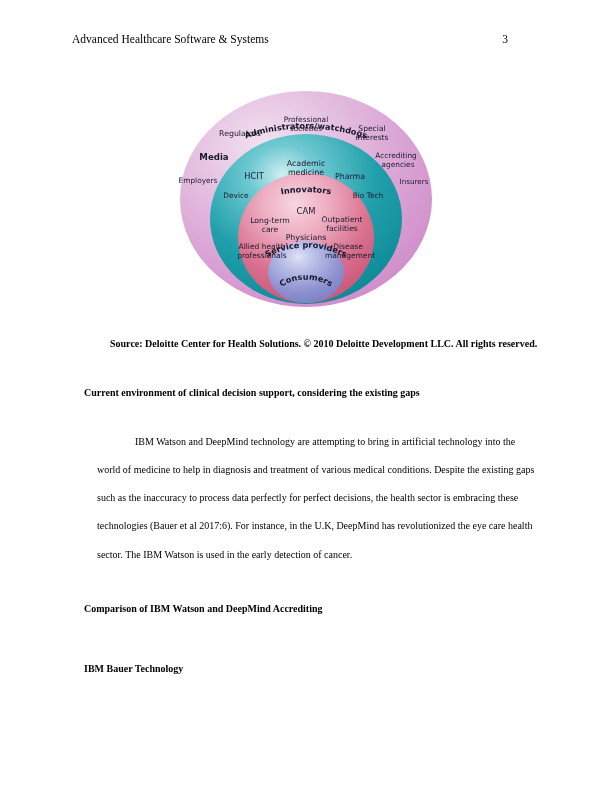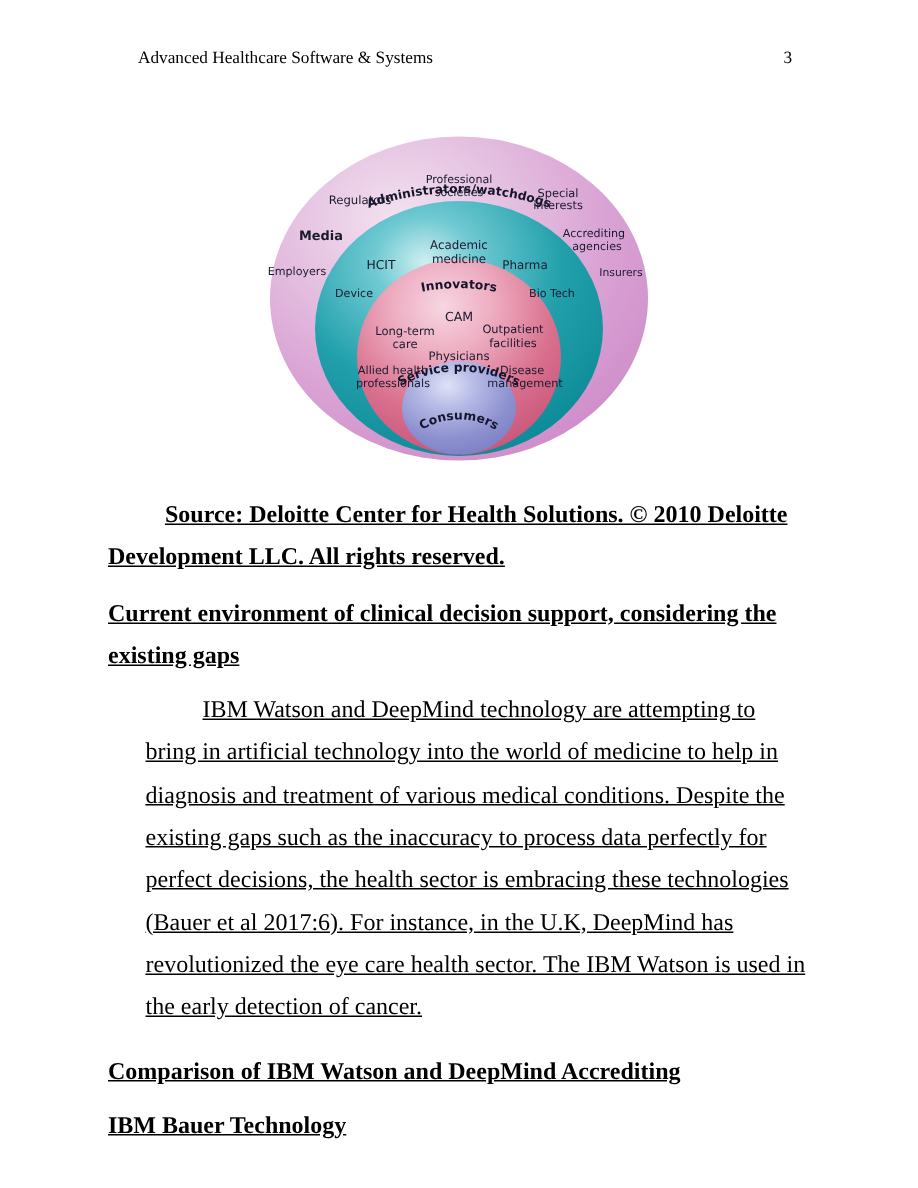--- a/index.html
+++ b/index.html
@@ -20,21 +20,20 @@
   .page-header {
     position: absolute;
     top: 33px;
     left: 72px;
     width: 468px;
     display: flex;
     justify-content: space-between;
     align-items: flex-start;
     font-size: 11.5px;
     line-height: 1.2;
-    margin-left: 20px;
   }
   .page-header .title { white-space: nowrap; }
   .page-header .pageno { padding-right: 32px; }
 
   
   .figure-block {
     position: absolute;
     top: 86px;
     left: 72px;
     width: 468px;
@@ -47,33 +46,32 @@
 
   
   .content {
     position: absolute;
     top: 330px;
     left: 72px;
     width: 468px;
   }
   p.para {
     margin: 0 0 0 0;
-    font-size: 16px;
+    font-size: 10px;
     line-height: 28.3px;
     text-align: left;
-    text-decoration: underline;
   }
   p.source {
     font-weight: bold;
     text-indent: 38px;
     margin-bottom: 0;
   }
   p.heading {
     font-weight: bold;
-    margin: 0;
+    margin: 12px;
     line-height: 28.3px;
   }
   p.body {
     text-indent: 38px;
     margin-left: 25px;
   }
   .spacer-sm { height: 8px; }
   .spacer-md { height: 9px; }
   .spacer-lg { height: 14px; }
 

